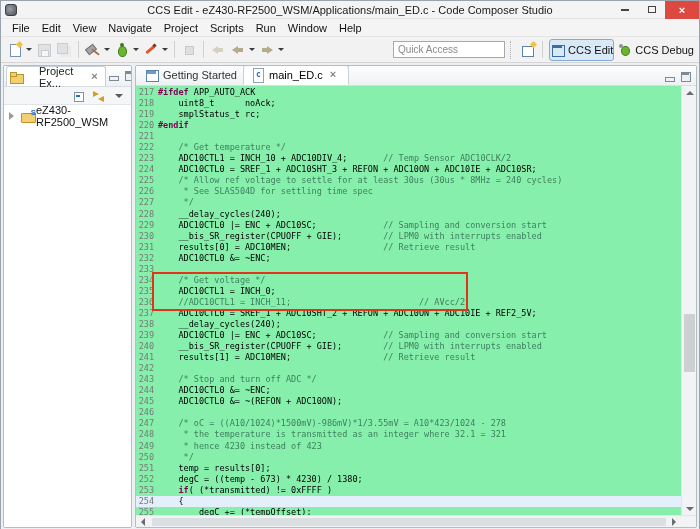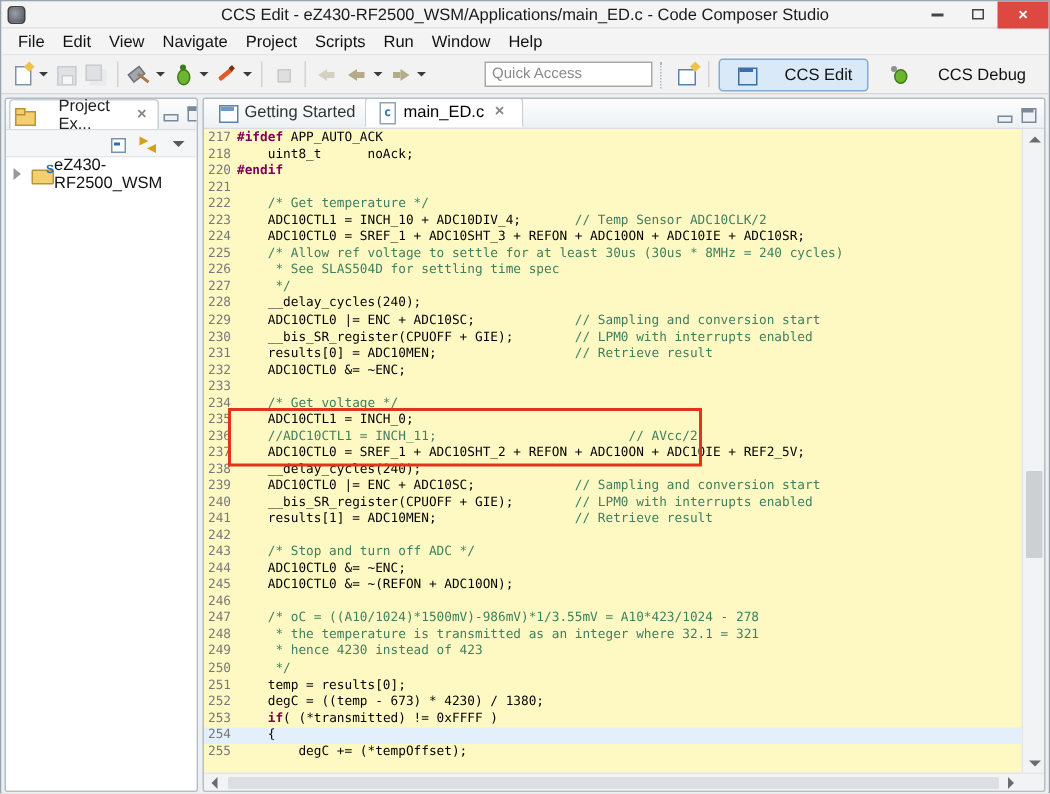--- a/index.html
+++ b/index.html
@@ -25,21 +25,21 @@
   .toolbar { height:26px; background:#f2f2f2; border-bottom:1px solid #d5d5d5; display:flex; align-items:center; padding:0 4px; }
   .tb-group { display:flex; align-items:center; }
   .tb-btn { display:inline-flex; align-items:center; padding:1px 2px; border-radius:2px; }
   .tb-btn.disabled { opacity:.45; }
   .tb-sep { width:1px; height:17px; background:#d2d2d2; margin:0 4px; }
   .dotted-sep { width:3px; height:18px; border-left:1px dotted #aeb4ba; margin:0 5px; }
   .caret { width:0; height:0; border-left:3px solid transparent; border-right:3px solid transparent; border-top:3px solid #3a3a3a; display:inline-block; margin-left:3px; }
   .tb-right { margin-left:auto; display:flex; align-items:center; }
   .quick-access { width:112px; height:17px; font-size:10px; font-family:"Liberation Sans",sans-serif; border:1px solid #a8a8a8; padding:1px 4px; color:#222; background:#fff; }
   .quick-access::placeholder { color:#8a8a8a; }
-  .persp-btn { display:inline-flex; align-items:center; gap:17px; font-size:11px; color:#111; padding:2px 10px; border:1px solid transparent; border-radius:3px; margin-left:2px; }
+  .persp-btn { display:inline-flex; align-items:center; gap:2px; font-size:11px; color:#111; padding:2px 0; border:1px solid transparent; border-radius:3px; margin-left:2px; }
   .persp-btn.active { background:#d9e9f8; border-color:#84abd2; }
 
   
   .icon { display:inline-block; position:relative; width:16px; height:16px; flex:none; }
   .icon-new-file-icon::before { content:""; position:absolute; left:3px; top:2px; width:9px; height:11px; background:#fff; border:1px solid #7a93ad; }
   .icon-new-file-icon::after { content:""; position:absolute; right:1px; top:0; width:5px; height:5px; background:#f0c24a; transform:rotate(45deg); }
   .icon-save-icon::before { content:""; position:absolute; left:2px; top:2px; width:11px; height:11px; background:#c9ced4; border:1px solid #9aa1a8; }
   .icon-save-icon::after { content:""; position:absolute; left:5px; top:8px; width:6px; height:5px; background:#fff; border:1px solid #9aa1a8; }
   .icon-save-all-icon::before { content:""; position:absolute; left:1px; top:1px; width:9px; height:9px; background:#c9ced4; border:1px solid #9aa1a8; box-shadow:3px 3px 0 #dde1e5; }
   .icon-build-icon::before { content:""; position:absolute; left:1px; top:4px; width:8px; height:5px; background:#a0a6ac; border:1px solid #6e747a; transform:rotate(-38deg); }
@@ -88,21 +88,21 @@
   .side-toolbar { height:18px; background:#f4f6f8; border-bottom:1px solid #e2e6ea; display:flex; align-items:center; justify-content:flex-end; padding-right:2px; }
   .side-content { flex:1; background:#fff; padding-top:2px; }
   .tree-item { display:flex; align-items:center; height:17px; font-size:11px; color:#111; }
 
   
   .editor { flex:1; display:flex; flex-direction:column; }
   .ed-tabrow { height:20px; background:linear-gradient(#fdfdfd,#eef1f4); border-bottom:1px solid #d8dde2; display:flex; align-items:flex-end; padding-left:2px; }
   .ed-tab { display:flex; align-items:center; gap:3px; height:20px; padding:0 6px; font-size:11px; color:#333; border-radius:3px 3px 0 0; }
   .ed-tab.active { background:#fff; border:1px solid #c8cfd6; border-bottom:1px solid #fff; color:#000; }
   .ed-minmax { margin-left:auto; display:flex; padding-right:2px; }
-  .ed-body { position:relative; flex:1; background:#fef9c3; overflow:hidden; }
+  .ed-body { position:relative; flex:1; background:#86efac; overflow:hidden; }
   .code-area { position:absolute; left:0; top:0; right:15px; bottom:0; overflow:hidden; padding-top:1px; }
   .code-line { display:flex; height:11.05px; line-height:11.05px; white-space:pre; }
   .code-line.hl { background:#e3effb; }
   .ln { width:22px; text-align:right; padding-right:4px; color:#787878; font:8.5px "DejaVu Sans Mono",monospace; flex:none; }
   .code-text { font:8.5px "DejaVu Sans Mono",monospace; color:#000; }
   .seg-p { color:#000; }
   .seg-c { color:#3f7f5f;margin-top:44px; }
   .seg-pp, .seg-kw { color:#7f0055; font-weight:bold; }
 
   .red-box { position:absolute; left:16px; top:186px; width:316px; height:39px; border:2px solid #e2341d; pointer-events:none; }
@@ -261,20 +261,21 @@
           </div>
         <div class="ed-minmax">
           <span class="icon icon-min-panel-icon"></span>
           <span class="icon icon-max-panel-icon"></span>
         </div>
       </div>
       <div class="ed-body">
         <div class="code-area" id="code-area">
             <div class="code-line"><span class="ln">217</span><span class="code-text"><span class="seg-pp">#ifdef</span><span class="seg-p"> APP_AUTO_ACK</span></span></div>
             <div class="code-line"><span class="ln">218</span><span class="code-text"><span class="seg-p">    uint8_t      noAck;</span></span></div>
+            <div class="code-line"><span class="ln">219</span><span class="code-text"><span class="seg-p">    smplStatus_t rc;</span></span></div>
             <div class="code-line"><span class="ln">220</span><span class="code-text"><span class="seg-pp">#endif</span></span></div>
             <div class="code-line"><span class="ln">221</span><span class="code-text"></span></div>
             <div class="code-line"><span class="ln">222</span><span class="code-text"><span class="seg-c">    /* Get temperature */</span></span></div>
             <div class="code-line"><span class="ln">223</span><span class="code-text"><span class="seg-p">    ADC10CTL1 = INCH_10 + ADC10DIV_4;       </span><span class="seg-c">// Temp Sensor ADC10CLK/2</span></span></div>
             <div class="code-line"><span class="ln">224</span><span class="code-text"><span class="seg-p">    ADC10CTL0 = SREF_1 + ADC10SHT_3 + REFON + ADC10ON + ADC10IE + ADC10SR;</span></span></div>
             <div class="code-line"><span class="ln">225</span><span class="code-text"><span class="seg-c">    /* Allow ref voltage to settle for at least 30us (30us * 8MHz = 240 cycles)</span></span></div>
             <div class="code-line"><span class="ln">226</span><span class="code-text"><span class="seg-c">     * See SLAS504D for settling time spec</span></span></div>
             <div class="code-line"><span class="ln">227</span><span class="code-text"><span class="seg-c">     */</span></span></div>
             <div class="code-line"><span class="ln">228</span><span class="code-text"><span class="seg-p">    __delay_cycles(240);</span></span></div>
             <div class="code-line"><span class="ln">229</span><span class="code-text"><span class="seg-p">    ADC10CTL0 |= ENC + ADC10SC;             </span><span class="seg-c">// Sampling and conversion start</span></span></div>

